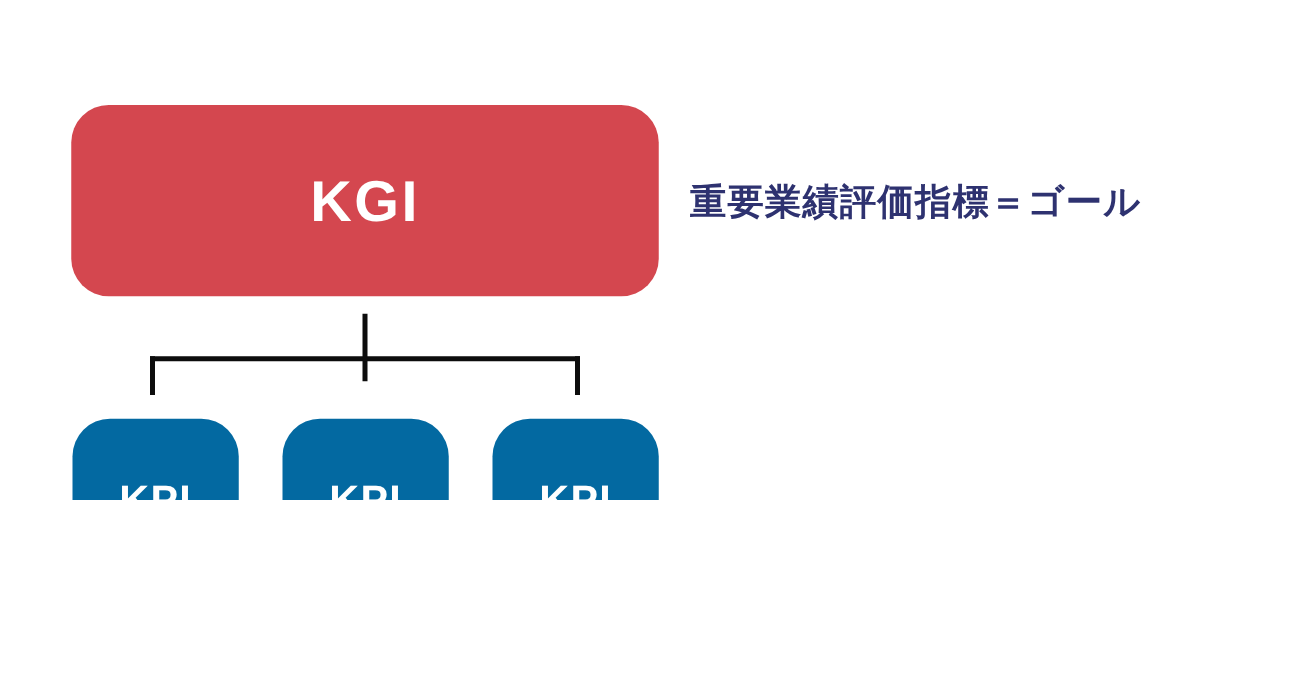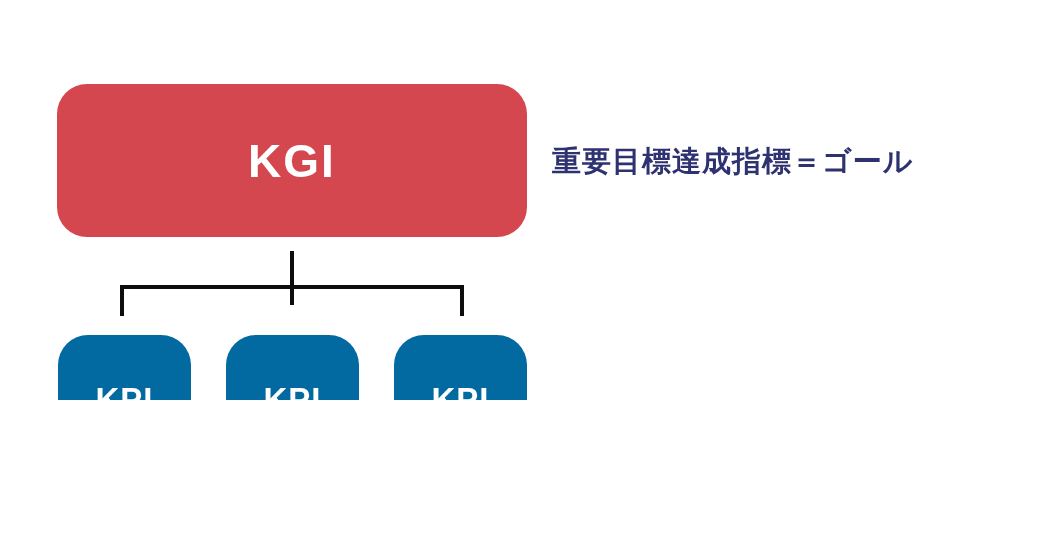--- a/index.html
+++ b/index.html
@@ -71,21 +71,21 @@
   .line-v-right { left: 460px; top: 285px; width: 4px; height: 31px; }
 </style>
 </head>
 <body>
 
 <div class="canvas">
 
   <div class="node kgi-box">
     <span class="node-label">KGI</span>
   </div>
-  <div class="side-label kgi-desc">重要目標達成指標＝ゴール</div>
+  <div class="side-label kgi-desc">重要業績評価指標＝ゴール</div>
 
   <div class="line line-v-center"></div>
   <div class="line line-h"></div>
   <div class="line line-v-left"></div>
   <div class="line line-v-right"></div>
 
   <div class="node kpi-box kpi-1">
     <span class="node-label">KPI</span>
   </div>
   <div class="node kpi-box kpi-2">

